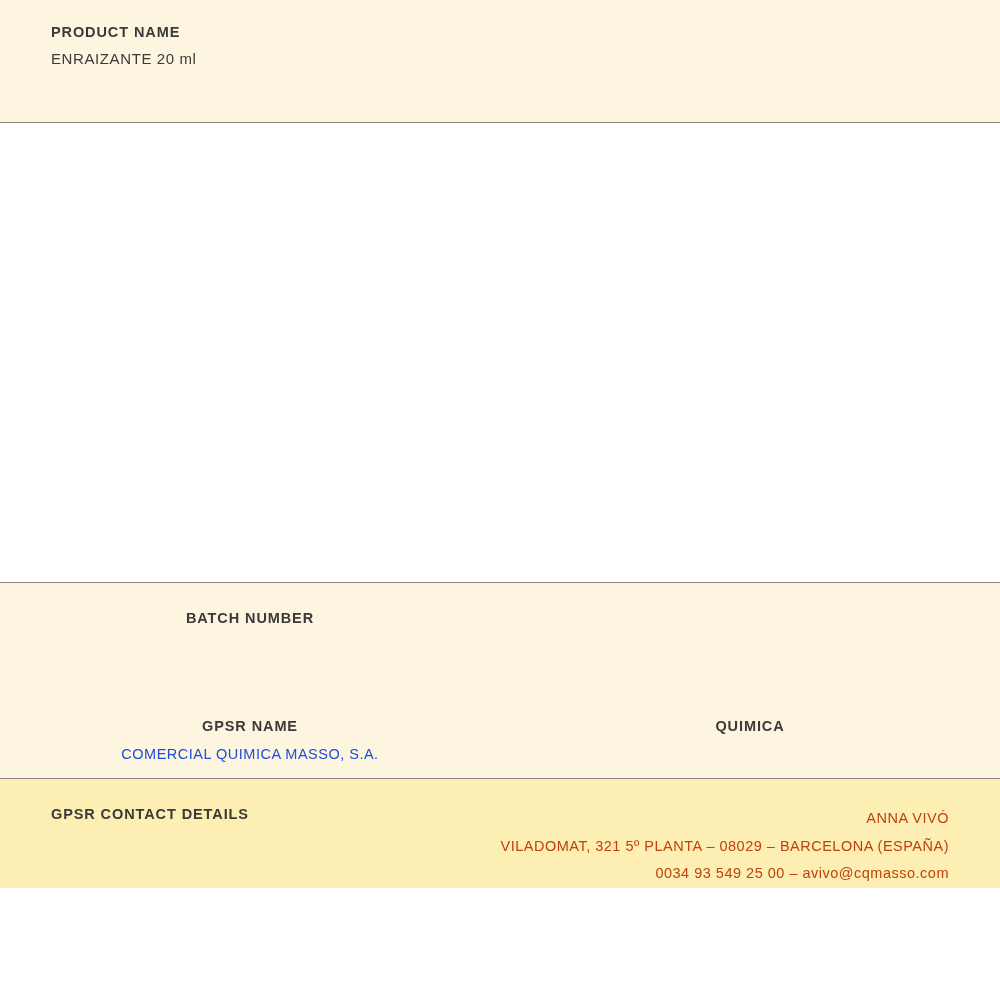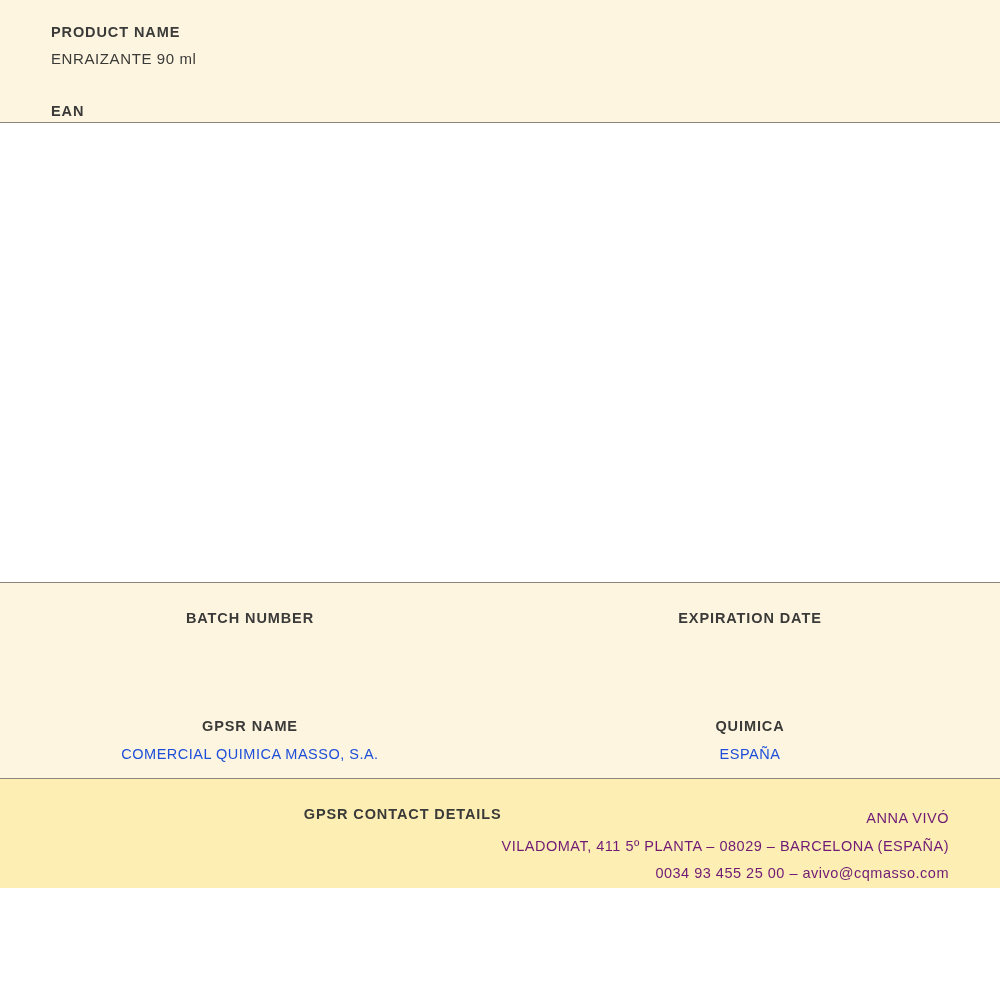--- a/index.html
+++ b/index.html
@@ -99,84 +99,78 @@
     min-height: 16px;
   }
 
   
   .footer-section {
     background: #fdeeb4;
     flex: 1 1 auto;
     box-sizing: border-box;
     padding: 26px 51px 0 51px;
     display: flex;
-    justify-content: flex-end;
+    justify-content: space-between;
     align-items: flex-start;
   }
   .footer-title {
     font-size: 14.5px;
     font-weight: bold;
     letter-spacing: 0.9px;
     color: #3a3a38;
     line-height: 1.2;
     padding-top: 1px;
   }
   .footer-contact {
     text-align: right;
     font-size: 14.5px;
     letter-spacing: 0.5px;
-    color: #701a75;
+    color: #c2410c;
     line-height: 1.9;
   }
   .footer-contact div {
     white-space: nowrap;
   }
 </style>
 </head>
 <body>
 
 <div class="page">
 
   <div class="top-section">
     <div class="field-block">
       <div class="field-label">PRODUCT NAME</div>
-      <div class="field-value">ENRAIZANTE 90 ml</div>
+      <div class="field-value">ENRAIZANTE 20 ml</div>
     </div>
     <div class="field-block">
-      <div class="field-label">EAN</div>
     </div>
   </div>
 
   <div class="middle-section"></div>
 
   <div class="details-section">
     <div class="details-grid details-row-1">
       <div class="details-col">
         <div class="detail-label">BATCH NUMBER</div>
         <div class="detail-value empty"></div>
       </div>
-      <div class="details-col">
-        <div class="detail-label">EXPIRATION DATE</div>
-        <div class="detail-value empty"></div>
-      </div>
     </div>
     <div class="details-grid details-row-2">
       <div class="details-col">
         <div class="detail-label">GPSR NAME</div>
         <div class="detail-value">COMERCIAL QUIMICA MASSO, S.A.</div>
       </div>
       <div class="details-col">
         <div class="detail-label">QUIMICA</div>
-        <div class="detail-value">ESPAÑA</div>
       </div>
     </div>
   </div>
 
   <div class="footer-section">
     <div class="footer-title">GPSR CONTACT DETAILS</div>
     <div class="footer-contact">
       <div>ANNA VIVÓ</div>
-      <div>VILADOMAT, 411 5º PLANTA – 08029 – BARCELONA (ESPAÑA)</div>
-      <div>0034 93 455 25 00 – avivo@cqmasso.com</div>
+      <div>VILADOMAT, 321 5º PLANTA – 08029 – BARCELONA (ESPAÑA)</div>
+      <div>0034 93 549 25 00 – avivo@cqmasso.com</div>
     </div>
   </div>
 
 </div>
 
 </body></html>

